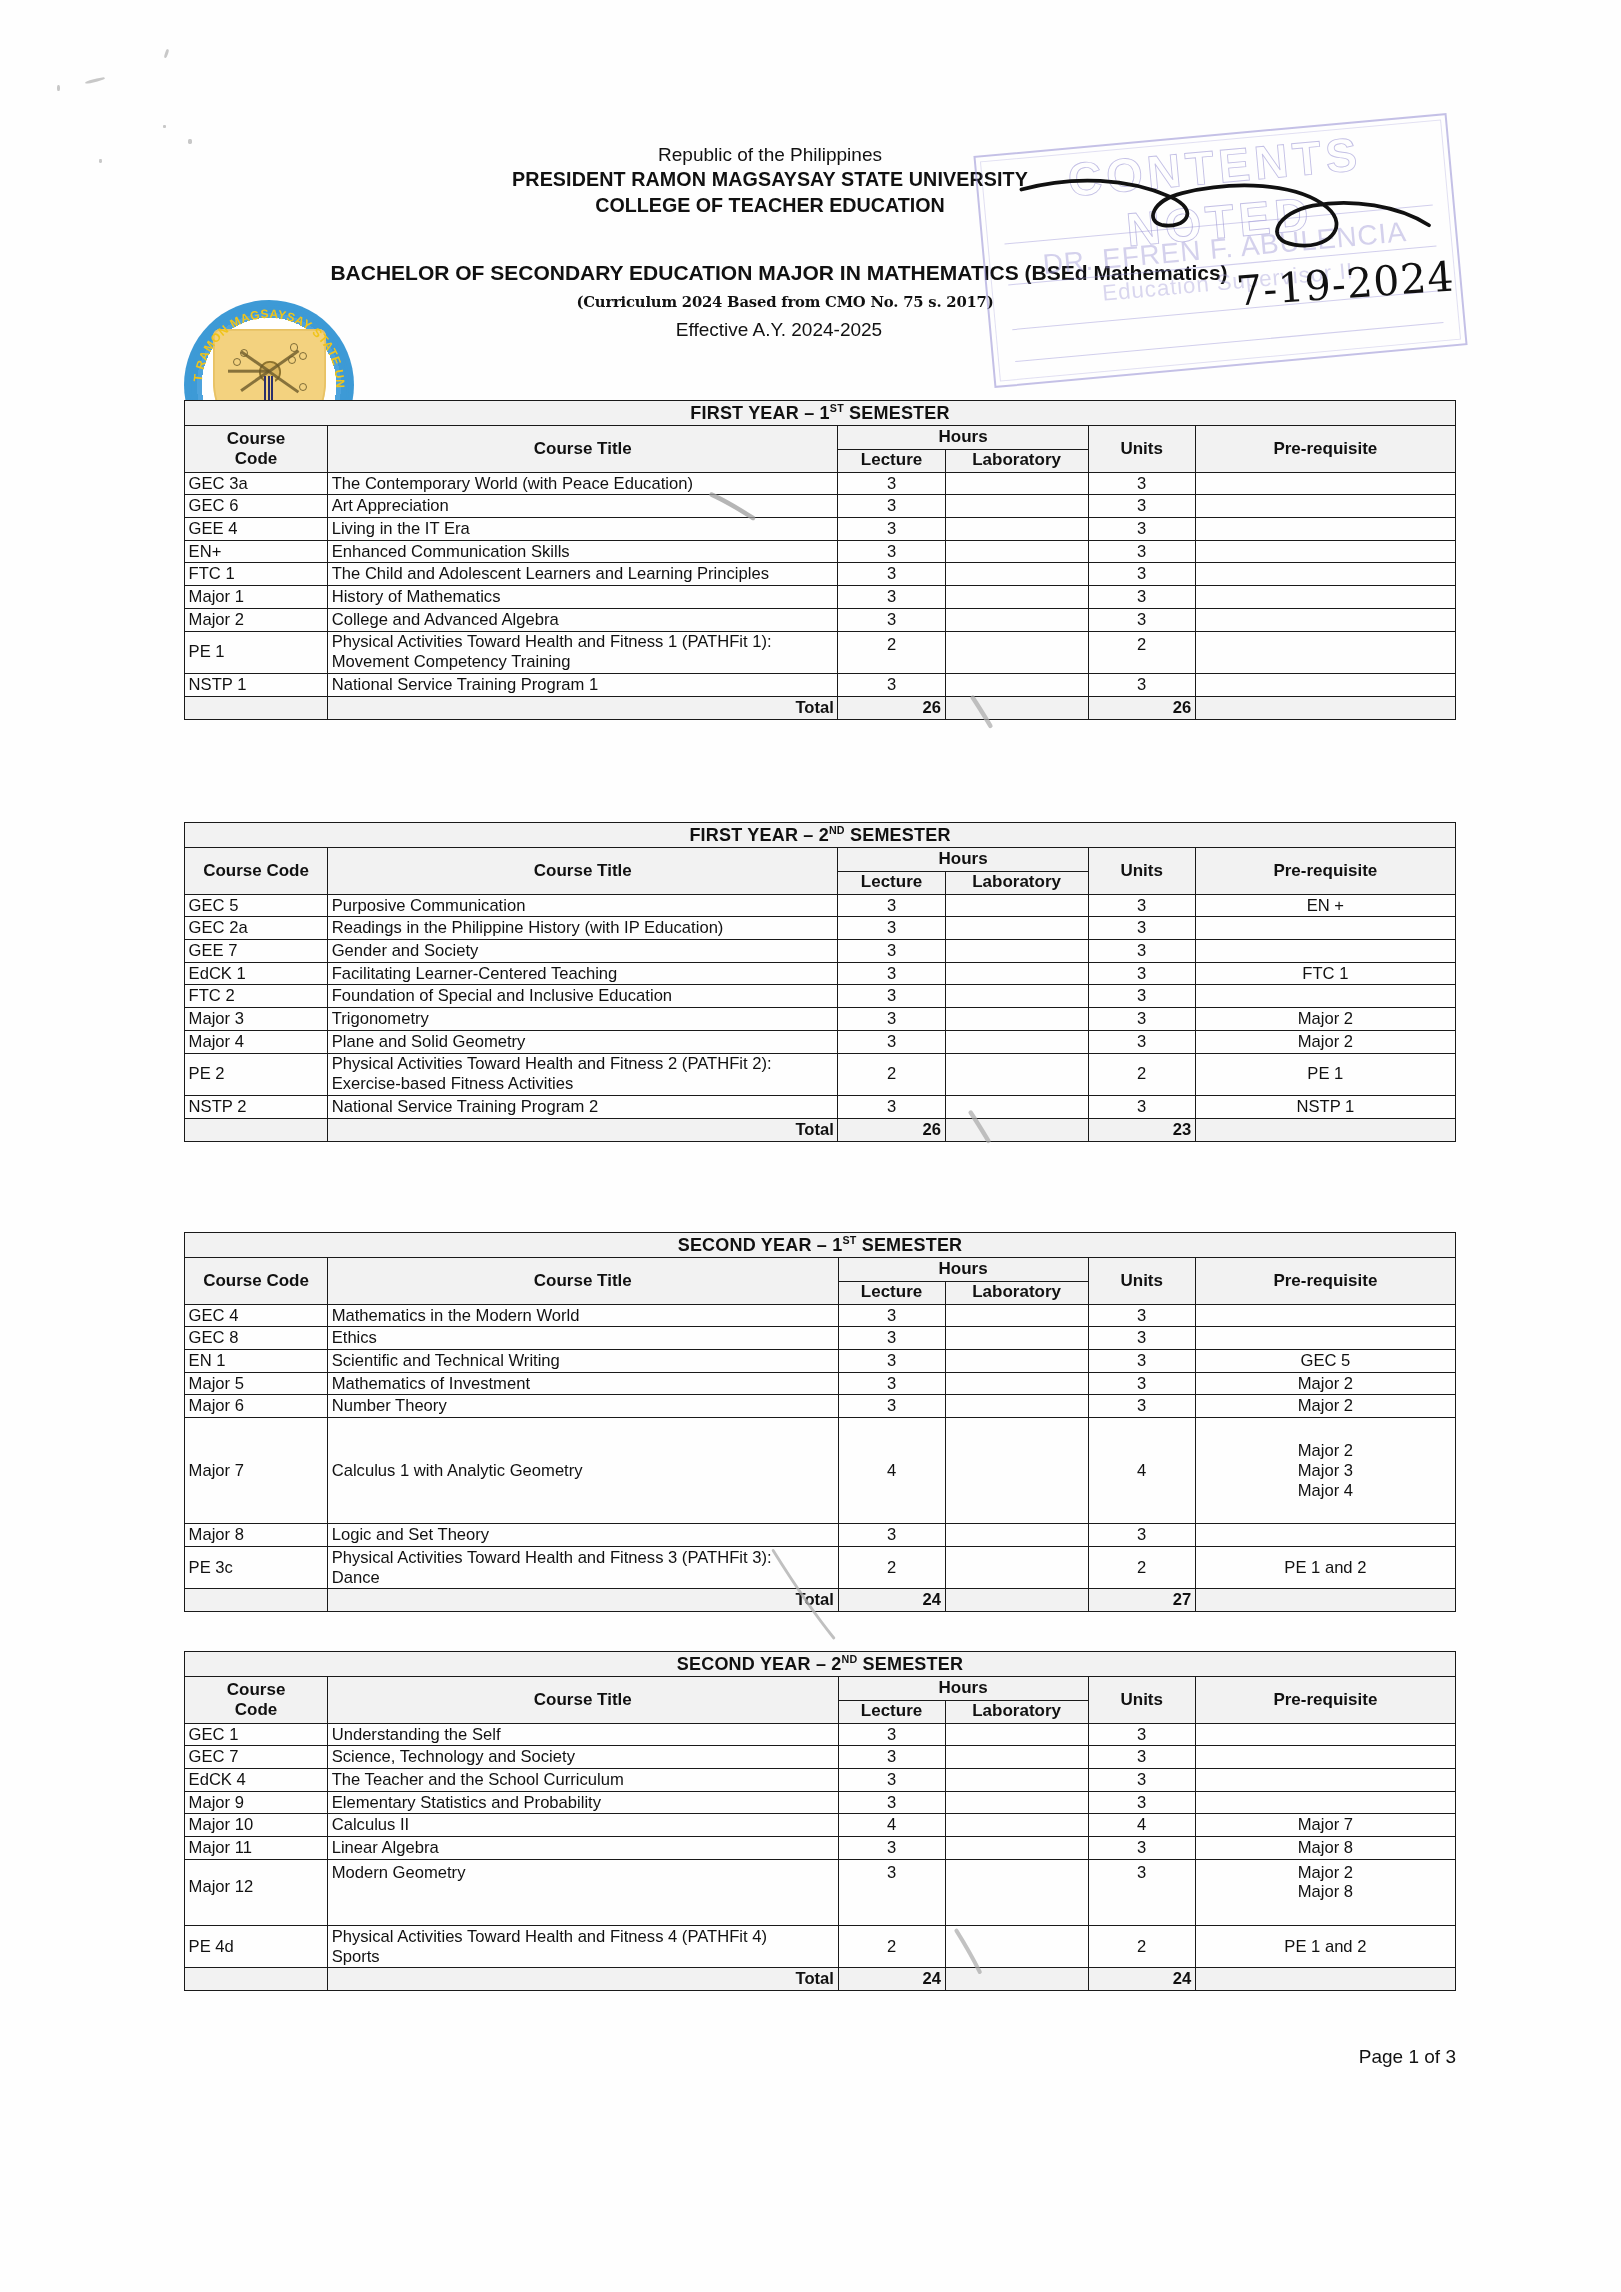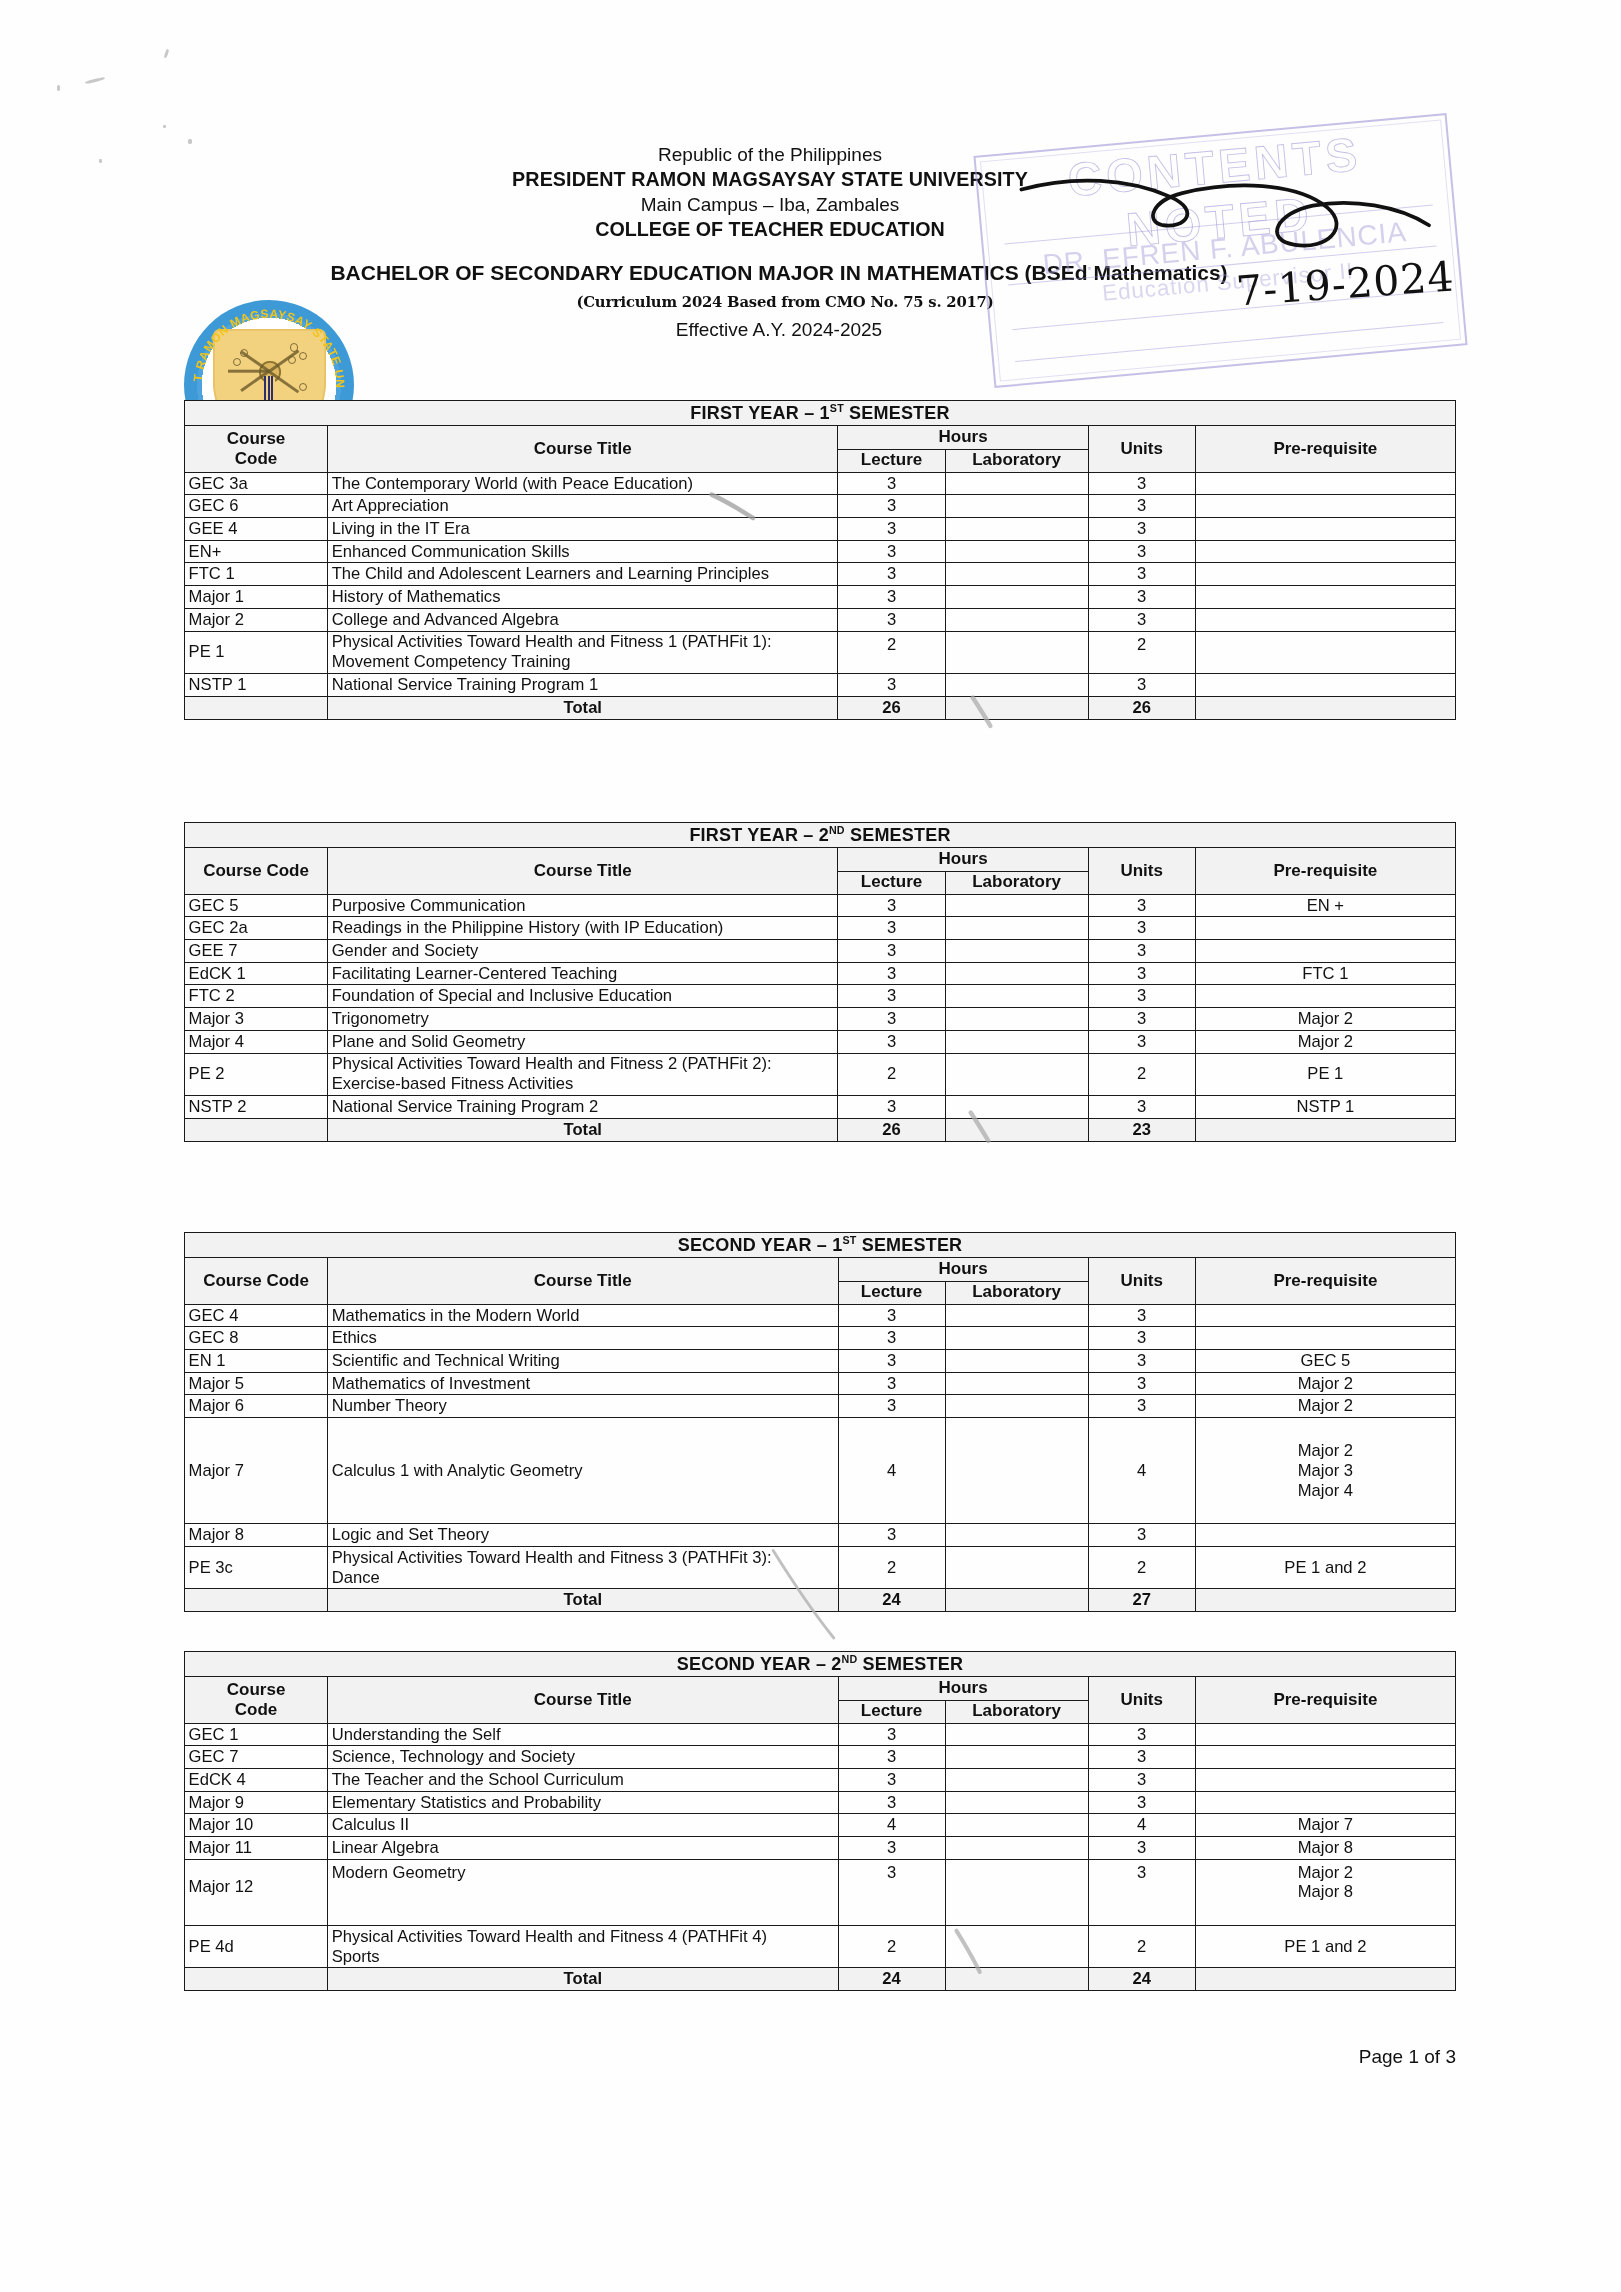--- a/index.html
+++ b/index.html
@@ -247,21 +247,21 @@
     text-align: center;
     font-weight: bold;
     font-size: 17px;
     background: #f2f2f2;
   }
   td.code { text-align: left; padding-left: 7.2px; }
   td.title { text-align: left; padding-left: 7.2px; }
   td.num   { text-align: center; }
   td.pre   { text-align: center; }
   tr.total td {
-    text-align: center;
+    text-align: right;
     font-weight: bold;
     background: #f2f2f2;
   }
   .c-code { width: 143px; }
   .c-title{ width: 510px; }
   .c-lec  { width: 107px; }
   .c-lab  { width: 143px; }
   .c-unit { width: 107px; }
   .c-pre  { width: 260px; }
 
@@ -321,21 +321,20 @@
           </defs>
           <text><textPath href="#topArc" startOffset="50%" text-anchor="middle">PRESIDENT RAMON MAGSAYSAY STATE UNIVERSITY</textPath></text>
           <text class="bottomt"><textPath href="#botArc" startOffset="50%" text-anchor="middle">ZAMBALES  PHILIPPINES</textPath></text>
         </svg>
       </div>
     </div>
 
     <div class="hdr-lines">
       <div class="hl hl1">Republic of the Philippines</div>
       <div class="hl hl2">PRESIDENT RAMON MAGSAYSAY STATE UNIVERSITY</div>
-      <div class="hl hl3">Main Campus – Iba, Zambales</div>
       <div class="hl hl4">COLLEGE OF TEACHER EDUCATION</div>
     </div>
 
     <div class="prog-title">BACHELOR OF SECONDARY EDUCATION MAJOR IN MATHEMATICS (BSEd Mathematics)</div>
     <div class="cmo">(Curriculum 2024 Based from CMO No. 75 s. 2017)</div>
     <div class="eff">Effective A.Y. 2024-2025</div>
   </div>
 
   <div id="stamp">
     <div class="stamp-box"></div>

